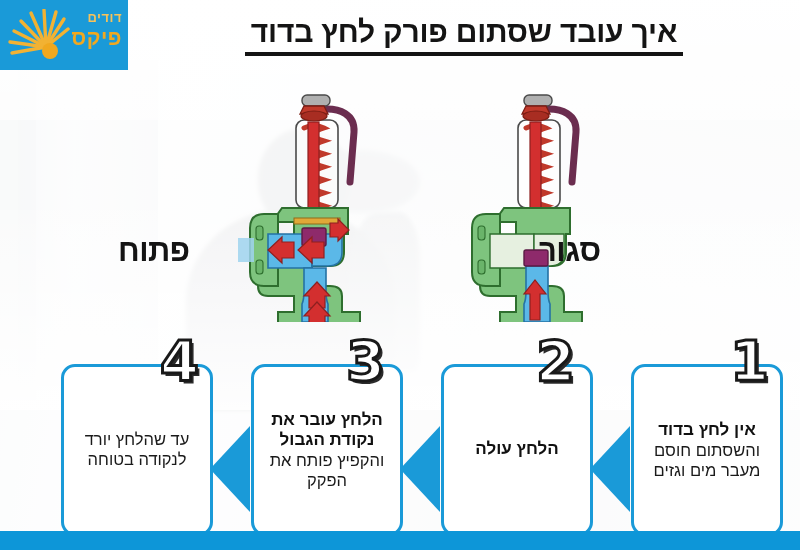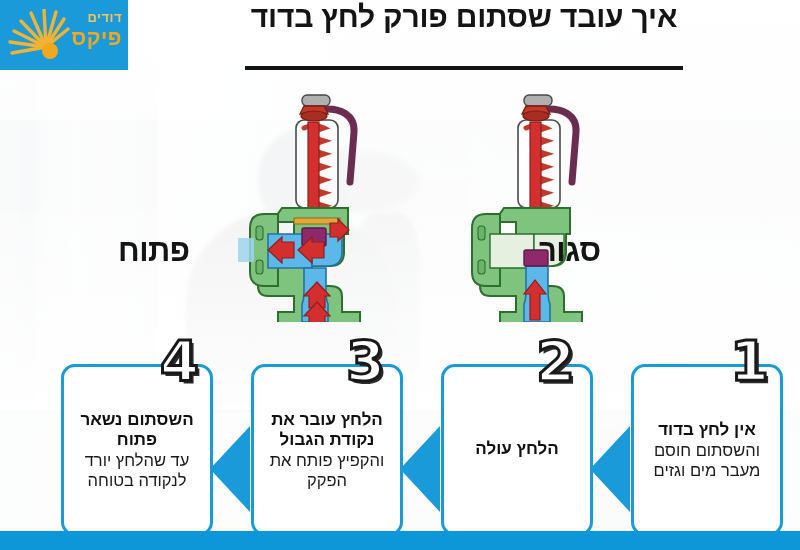--- a/index.html
+++ b/index.html
@@ -152,20 +152,21 @@
     letter-spacing: .5px;
     color: #f0a81f;
     margin-top: 3px;
     margin-left: 12px;
   }
   .title-bar {
     position: absolute;
     left: 128px; top: 0;
     width: 672px; height: 70px;
     display: flex;
+    align-items: center;
     justify-content: center;
     background: transparent;
   }
   .title-text {
     font-size: 30px;
     font-weight: bold;
     color: #141414;
     border-bottom: 4px solid #141414;
     padding: 0 6px 4px 6px;
     line-height: 1.1;
@@ -410,19 +411,18 @@
     </div>
 
     <div class="step step-3">
       <div class="step-num">3</div>
       <div class="step-title">הלחץ עובר את נקודת הגבול</div>
       <div class="step-body">והקפיץ פותח את הפקק</div>
     </div>
 
     <div class="step step-4">
       <div class="step-num">4</div>
-      <div class="step-title">השסתום נשאר פתוח</div>
       <div class="step-body">עד שהלחץ יורד לנקודה בטוחה</div>
     </div>
   </div>
 
   <div class="bottom-bar"></div>
 </div>
 
 </body></html>

